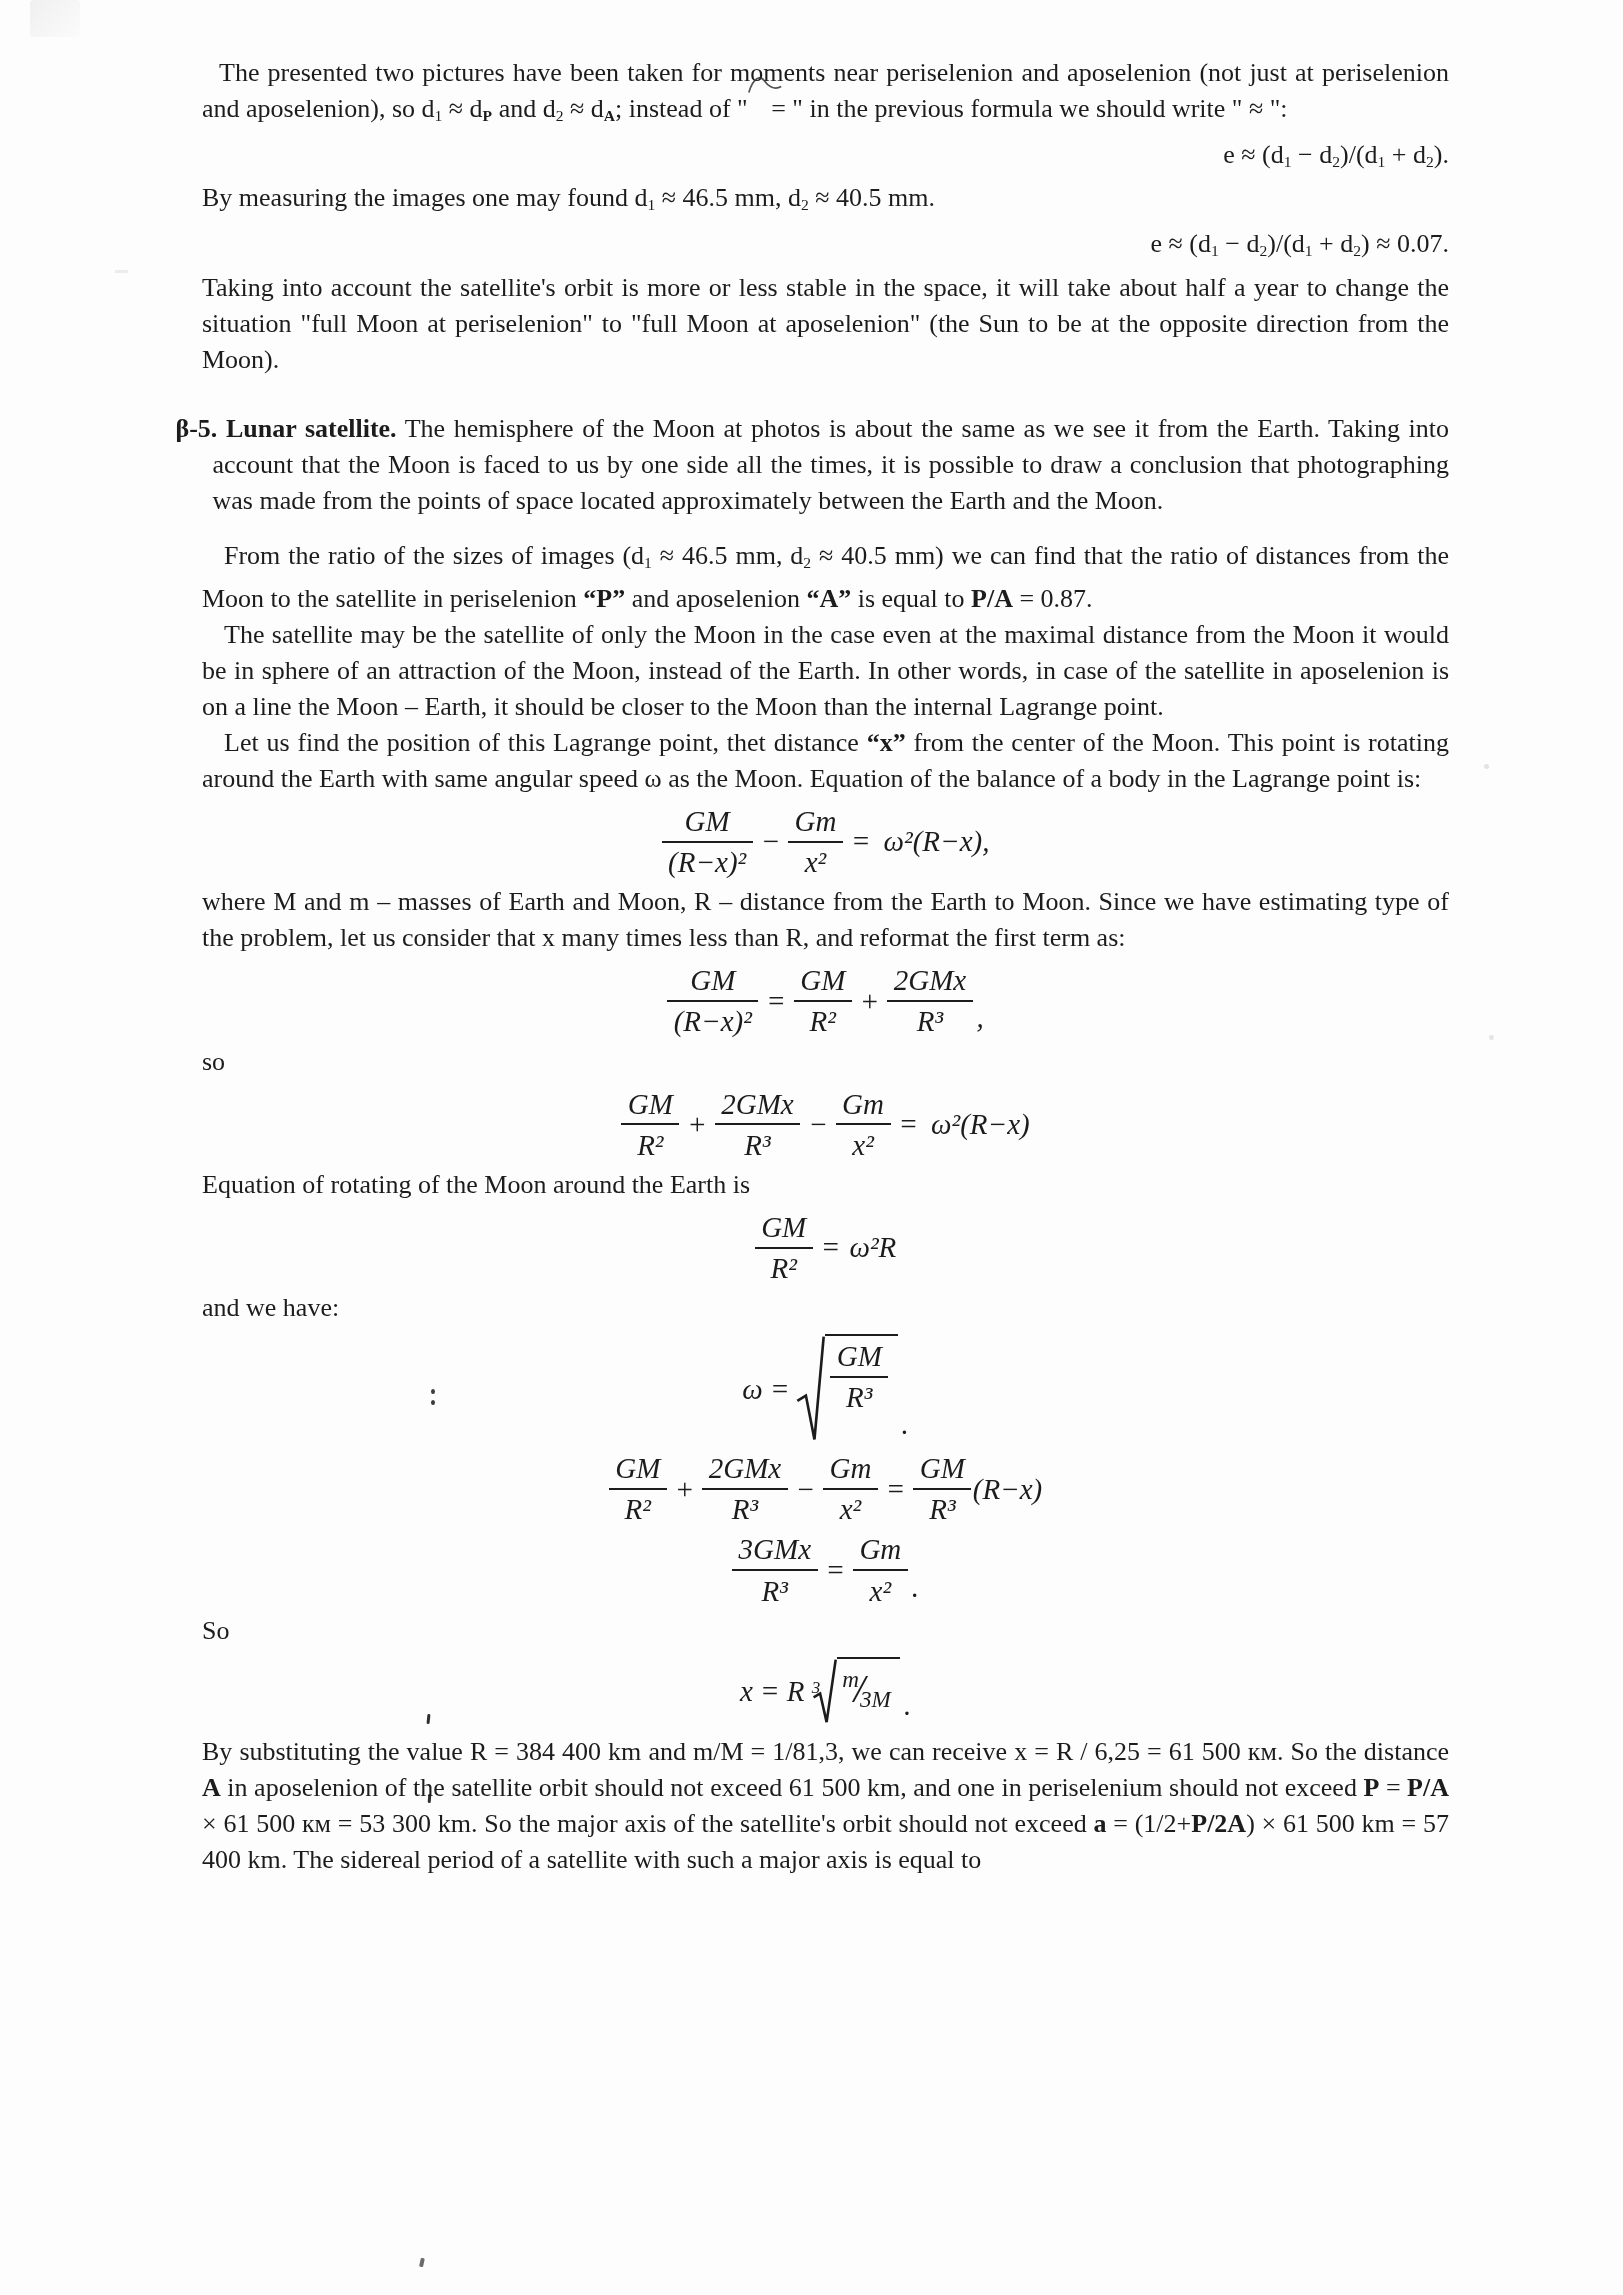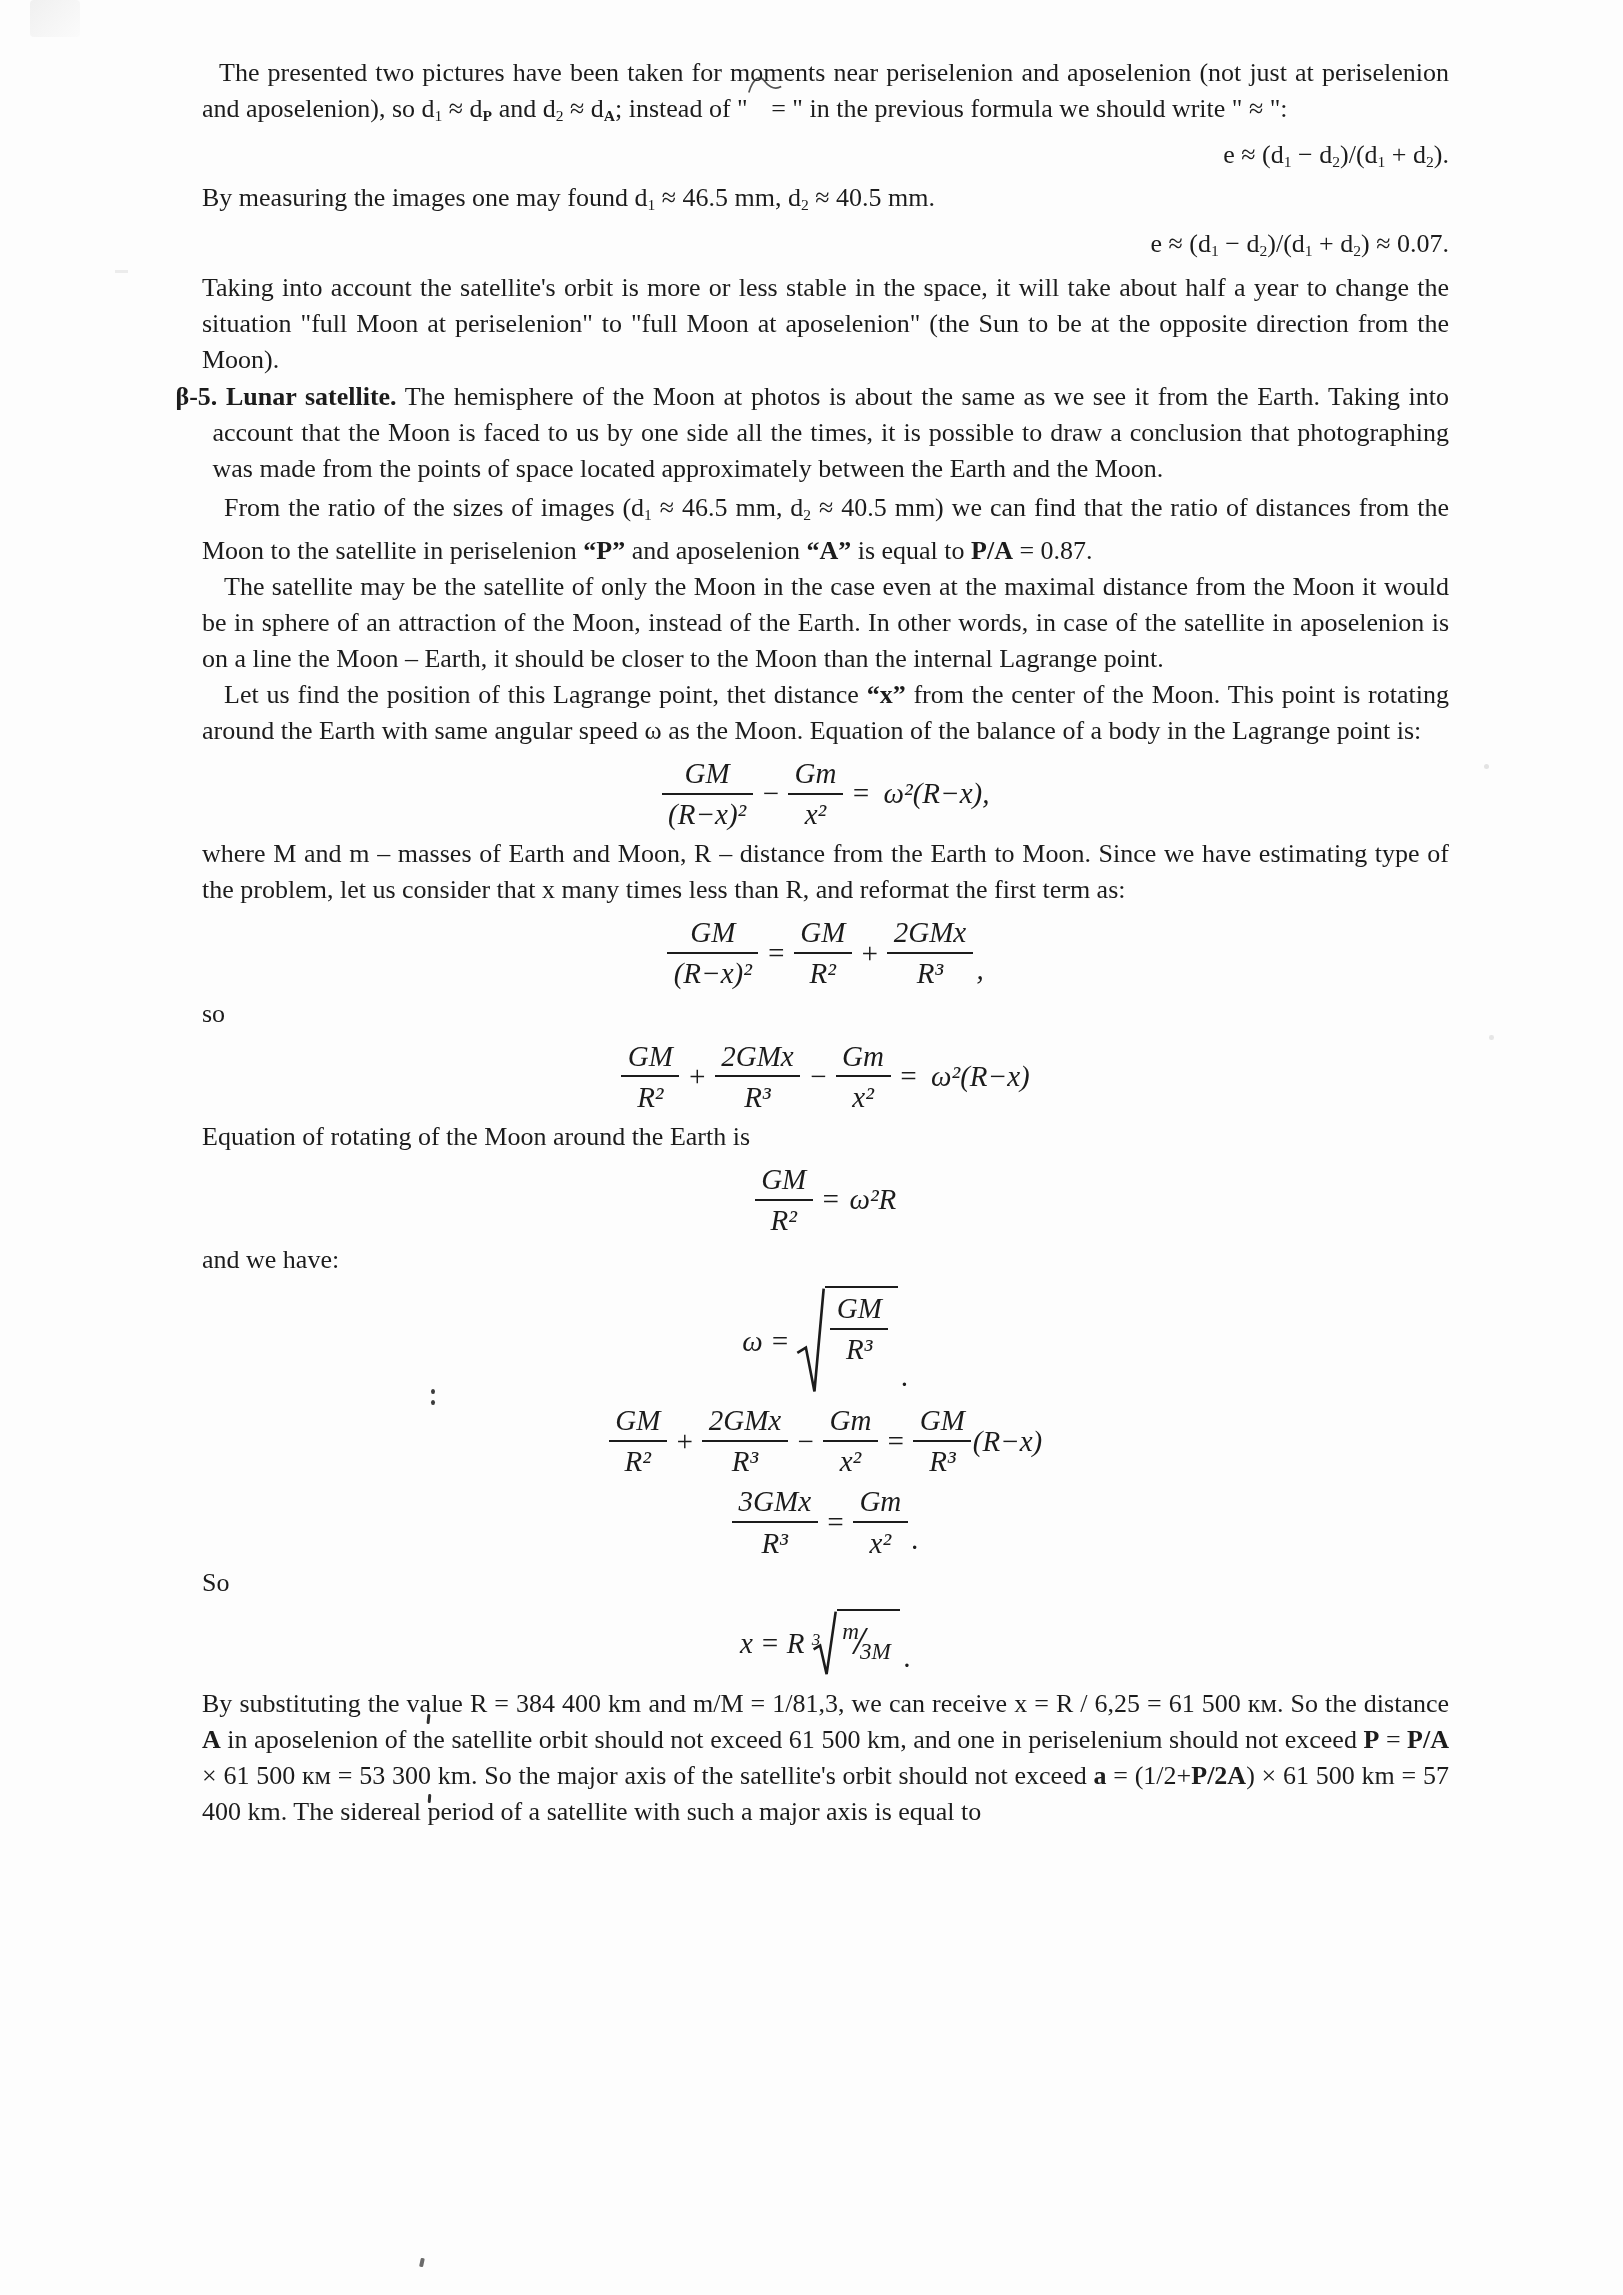--- a/index.html
+++ b/index.html
@@ -11,22 +11,22 @@
     font-family:"Liberation Serif","DejaVu Serif",serif;
     color:#1c1c1c;
   }
   .content {
     position:absolute; left:202px; top:55px; width:1247px;
     font-size:26px; line-height:36px; text-align:justify;
   }
   p { margin:0; }
   .ind  { text-indent:22px; }
   .ind-sm { text-indent:17px; }
-  .sec { text-indent:-37px; padding-left:10.5px; margin-top:1px; }
-  .sp-line { margin-top:3px; }
+  .sec { text-indent:-37px; padding-left:10.5px; margin-top:33px; }
+  .sp-line { margin-top:19px; }
   .sp-final { margin-top:7.9px; }
   .center-line { text-align:right; text-indent:0; margin-top:2.6px; }
   .sub { font-size:0.6em; vertical-align:-0.28em; }
   .b { font-weight:bold; }
 
   
   .eq {
     display:flex; justify-content:center; align-items:center;
     font-style:italic; font-size:29px; line-height:1.12;
     margin:7.9px 0 5.9px 0; text-align:center; white-space:nowrap;

